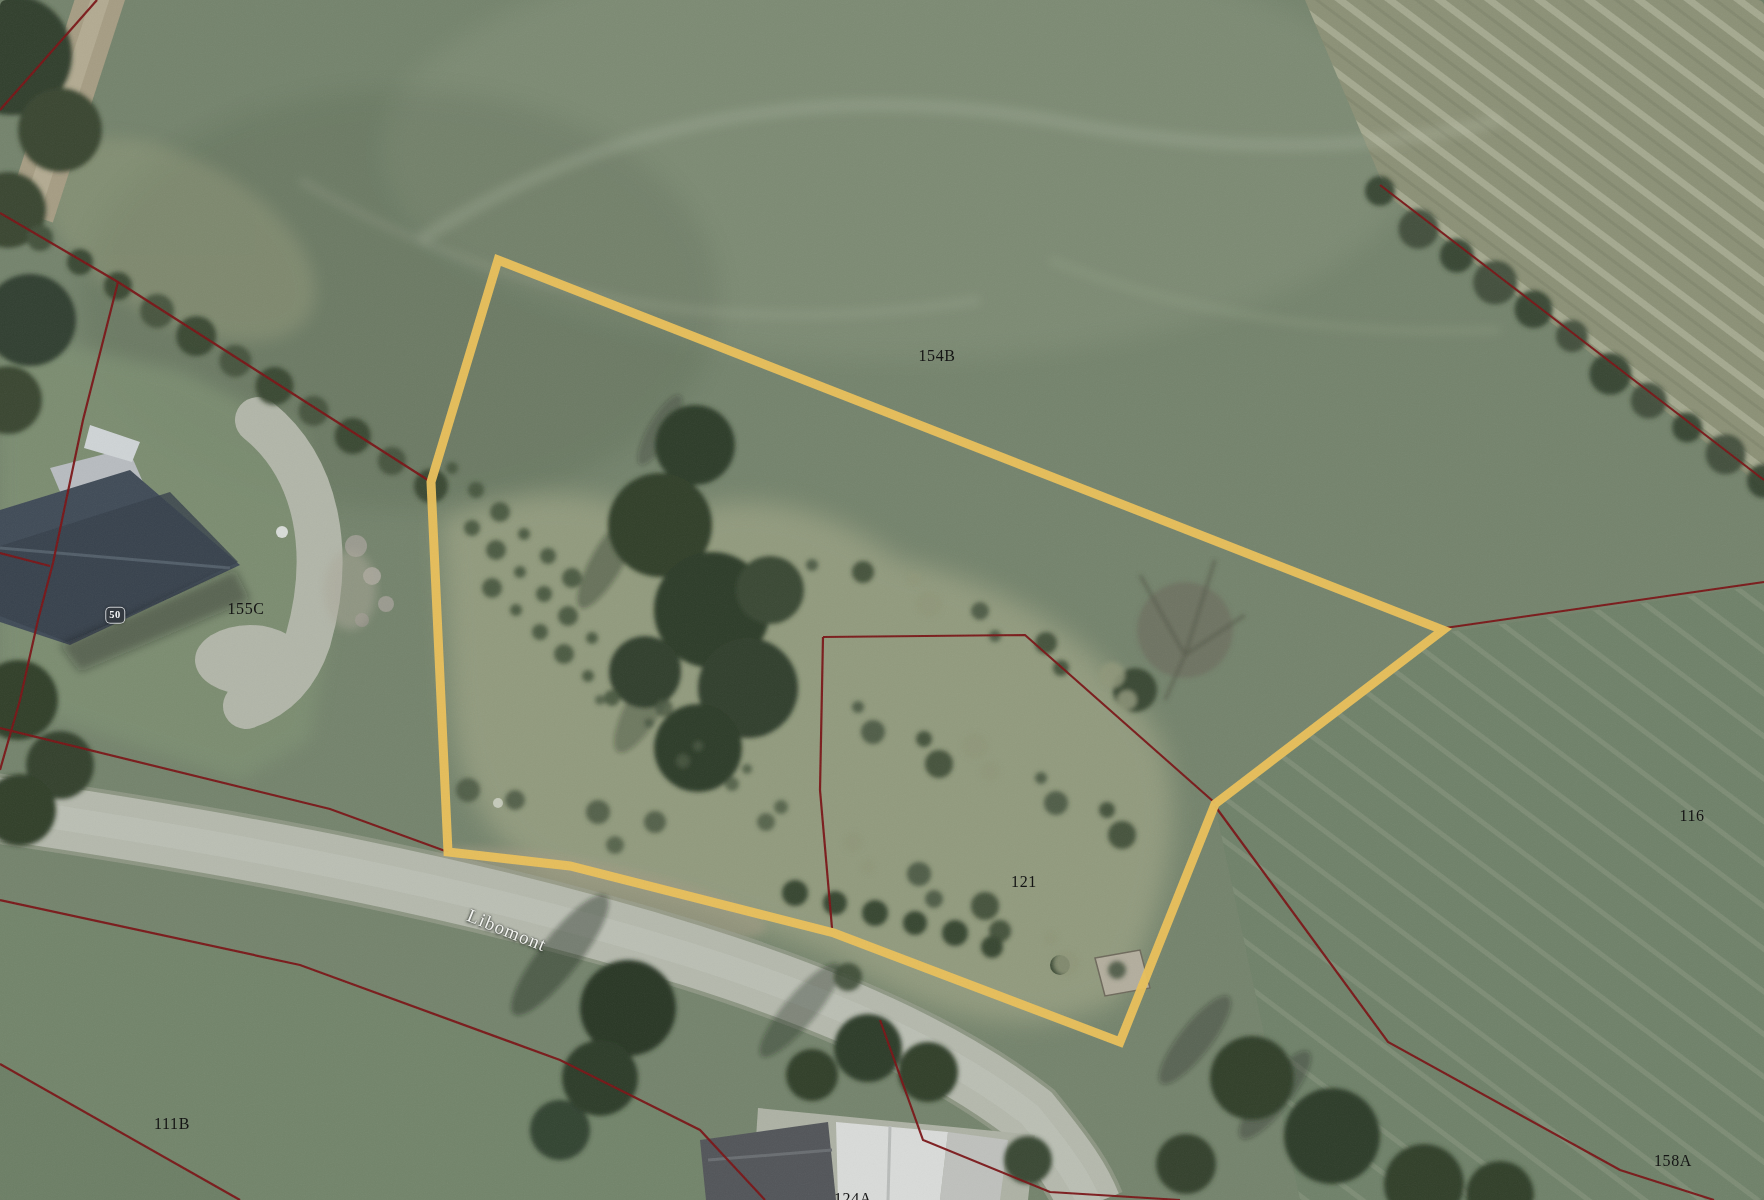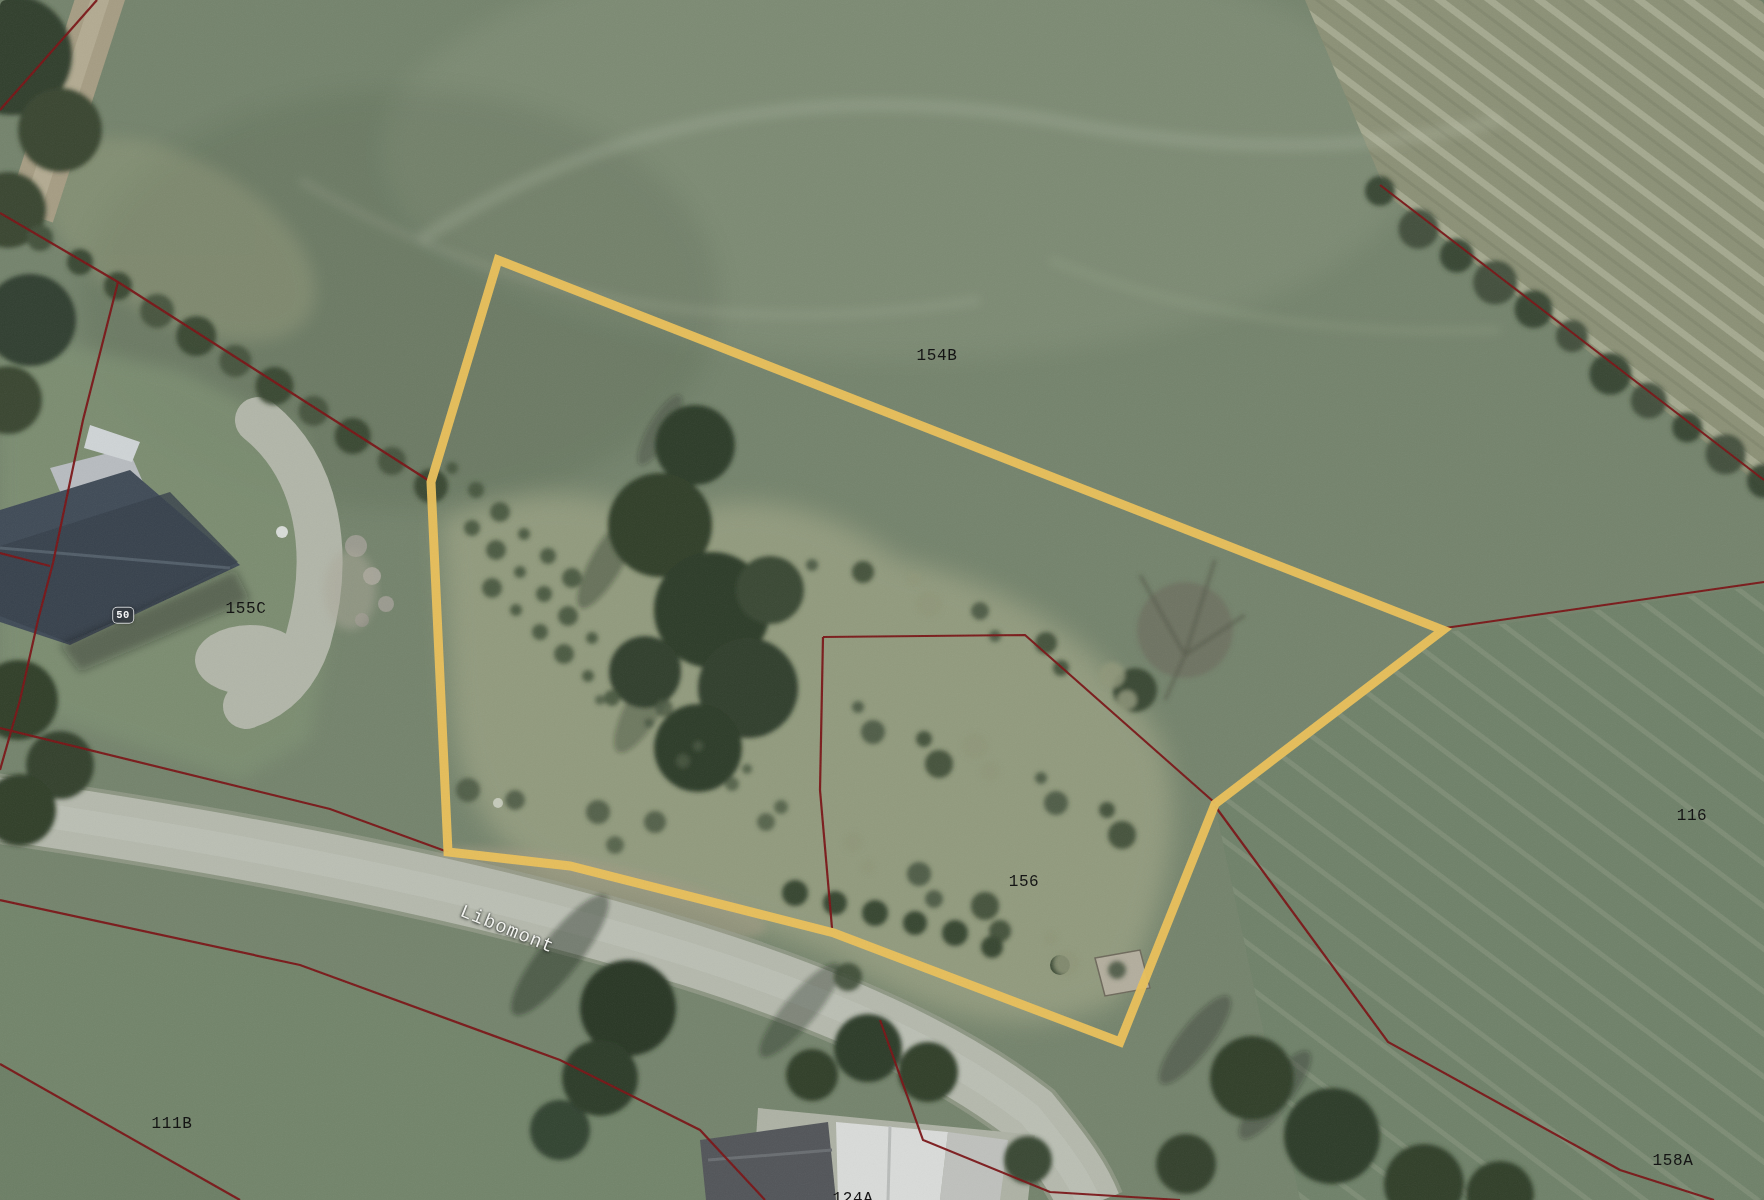--- a/index.html
+++ b/index.html
@@ -1,33 +1,33 @@
 <!DOCTYPE html>
 <html><head>
 <meta charset="utf-8">
 <style>
   html,body{margin:0;padding:0;background:#6f7f68;}
   #map-canvas{
     position:relative;width:1764px;height:1200px;overflow:hidden;
-    font-family:Liberation Mono, monospace;background:#75846d;border-radius:6px;
+    font-family:Liberation Serif, serif;background:#75846d;border-radius:6px;
   }
   #map-canvas svg{position:absolute;left:0;top:0;}
   .plabel{
     position:absolute;transform:translate(-50%,-50%);
     font-size:16px;line-height:1;color:#141414;letter-spacing:.6px;white-space:nowrap;
   }
   #lbl-154b{left:937px;top:356px;}
   #lbl-155c{left:246px;top:601px;margin-top:8px;}
   #lbl-157{left:1692px;top:816px;}
   #lbl-156{left:1024px;top:882px;}
   #lbl-125b{left:172px;top:1124px;}
   #lbl-158a{left:1673px;top:1161px;text-align:center;}
   #lbl-124a{left:853px;top:1191px;transform:translate(-50%,0);}
   .badge{
-    position:absolute;left:123px;top:615px;transform:translate(-50%,-50%);
+    position:absolute;left:115px;top:615px;transform:translate(-50%,-50%);
     background:rgba(52,58,64,.92);color:#f5f6f7;font-size:10.5px;font-weight:bold;
     padding:2px 3px;border:1px solid rgba(230,233,235,.85);border-radius:5px;
     letter-spacing:.5px;box-shadow:0 0 3px rgba(0,0,0,.45);line-height:1;
   }
   .street{
     position:absolute;left:507px;top:930px;
     transform:translate(-50%,-50%) rotate(22deg);
     font-size:19px;color:#f3f4f0;letter-spacing:1.1px;line-height:1;
     text-shadow:0 1px 3px rgba(35,40,35,.95),0 0 2px rgba(35,40,35,.85);
   }
@@ -300,19 +300,19 @@
     <g id="parcel-highlight">
         <polygon points="498,260 1443,630 1215,804 1120,1042 834,933 570,866 448,852 431,482" fill="none" stroke="#E8BF5A" stroke-width="9" stroke-linejoin="miter" opacity="0.97"></polygon>
       </g>
 
     <rect width="1764" height="1200" filter="url(#grain)" opacity="0.06"></rect>
   </svg>
 
   <div class="plabel" id="lbl-154b">154B</div>
   <div class="plabel" id="lbl-155c">155C</div>
   <div class="plabel" id="lbl-157">116</div>
-  <div class="plabel" id="lbl-156">156</div>
+  <div class="plabel" id="lbl-156">121</div>
   <div class="plabel" id="lbl-125b">111B</div>
   <div class="plabel" id="lbl-158a">158A</div>
   <div class="plabel" id="lbl-124a">124A</div>
   <div class="badge">50</div>
   <div class="street">Libomont</div>
 </div>
 
 </body></html>

